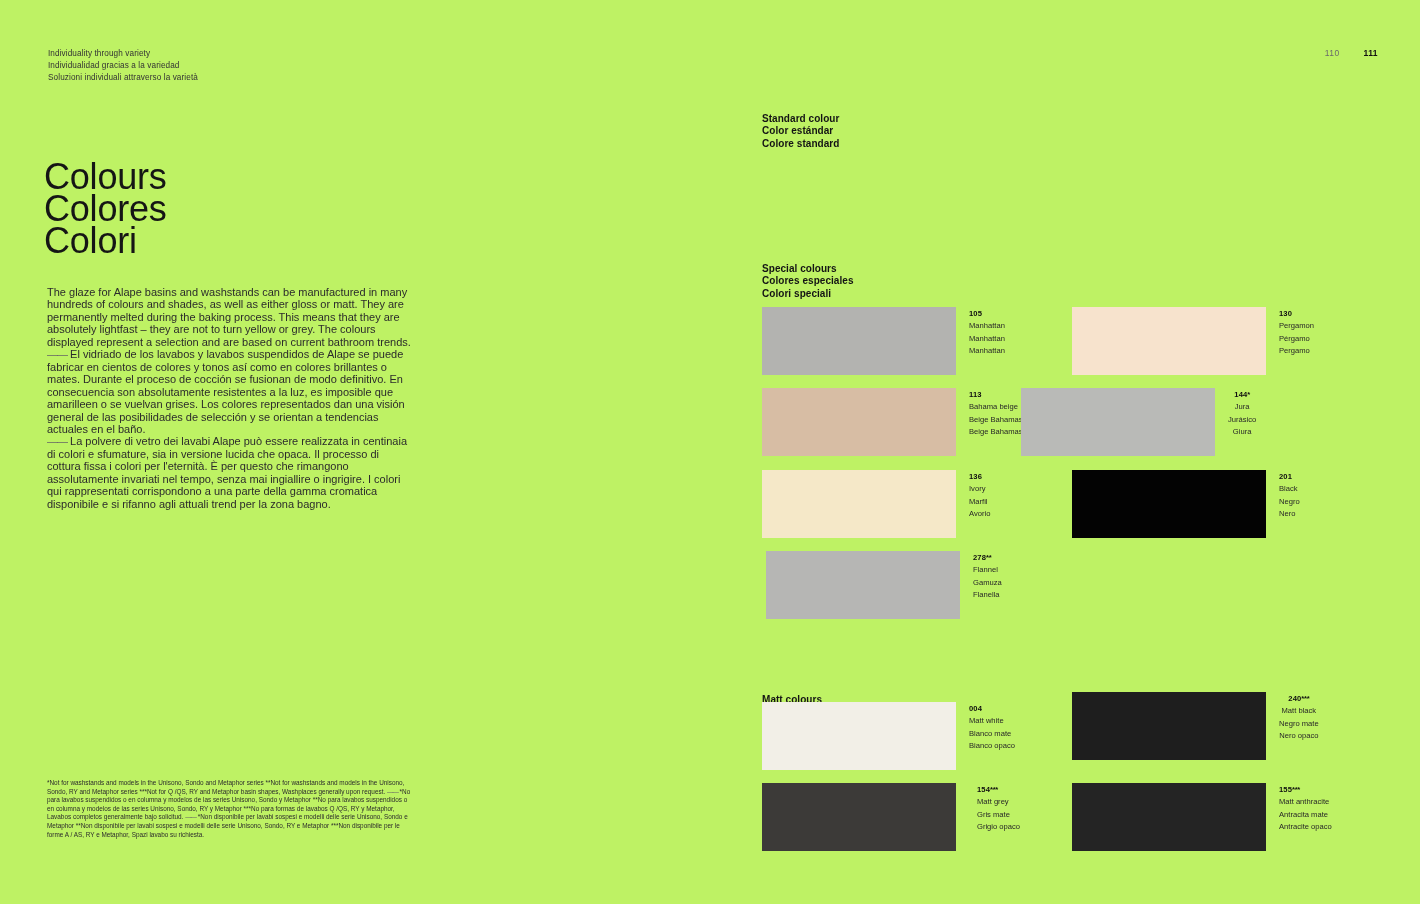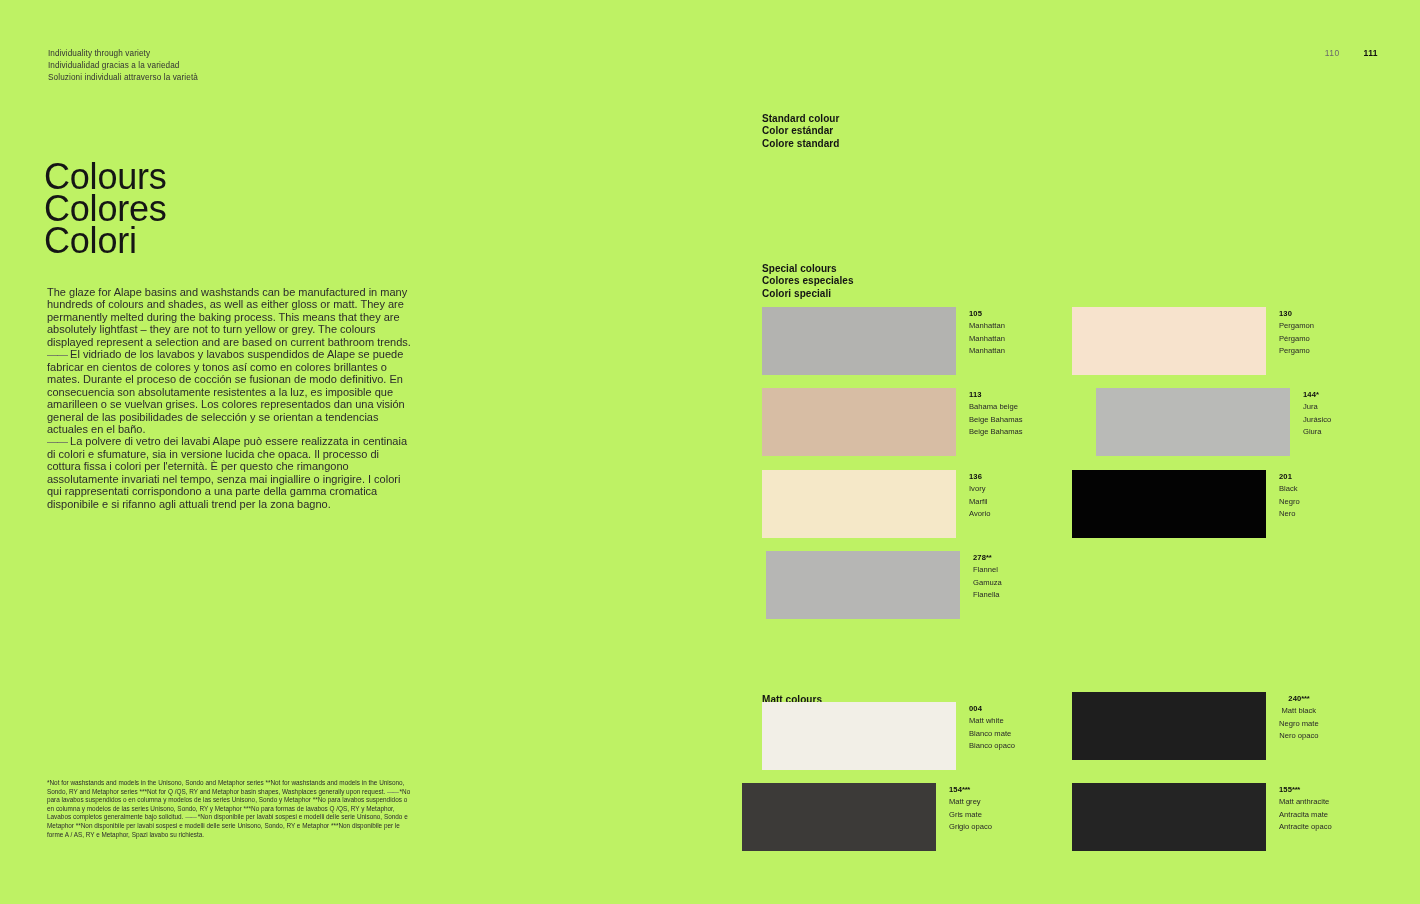--- a/index.html
+++ b/index.html
@@ -198,21 +198,21 @@
     <div class="swatch-cell" style="left:762px; top:388px;">
       <div class="chip" style="background:#d7bda4;"></div>
       <div class="caption">
         <div class="code"><span>113</span><sup></sup></div>
         <div class="nm">Bahama beige</div>
         <div class="nm">Beige Bahamas</div>
         <div class="nm">Beige Bahamas</div>
       </div>
     </div>
 
-    <div class="swatch-cell" style="left:1096px; top:388px;">
+    <div class="swatch-cell" style="left:1021px; top:388px;text-align:center;">
       <div class="chip" style="background:#b9bab7;"></div>
       <div class="caption">
         <div class="code"><span>144</span><sup>*</sup></div>
         <div class="nm">Jura</div>
         <div class="nm">Jurásico</div>
         <div class="nm">Giura</div>
       </div>
     </div>
 
     <div class="swatch-cell" style="left:762px; top:470px;">
@@ -264,21 +264,21 @@
     <div class="swatch-cell" style="left:1072px; top:692px;text-align:center;">
       <div class="chip" style="background:#1e1e1e;"></div>
       <div class="caption">
         <div class="code"><span>240</span><sup>***</sup></div>
         <div class="nm">Matt black</div>
         <div class="nm">Negro mate</div>
         <div class="nm">Nero opaco</div>
       </div>
     </div>
 
-    <div class="swatch-cell" style="left:742px; top:783px;">
+    <div class="swatch-cell" style="left:762px; top:783px;gap:8px;">
       <div class="chip" style="background:#3c3a38;"></div>
       <div class="caption">
         <div class="code"><span>154</span><sup>***</sup></div>
         <div class="nm">Matt grey</div>
         <div class="nm">Gris mate</div>
         <div class="nm">Grigio opaco</div>
       </div>
     </div>
 
     <div class="swatch-cell" style="left:1072px; top:783px;">

